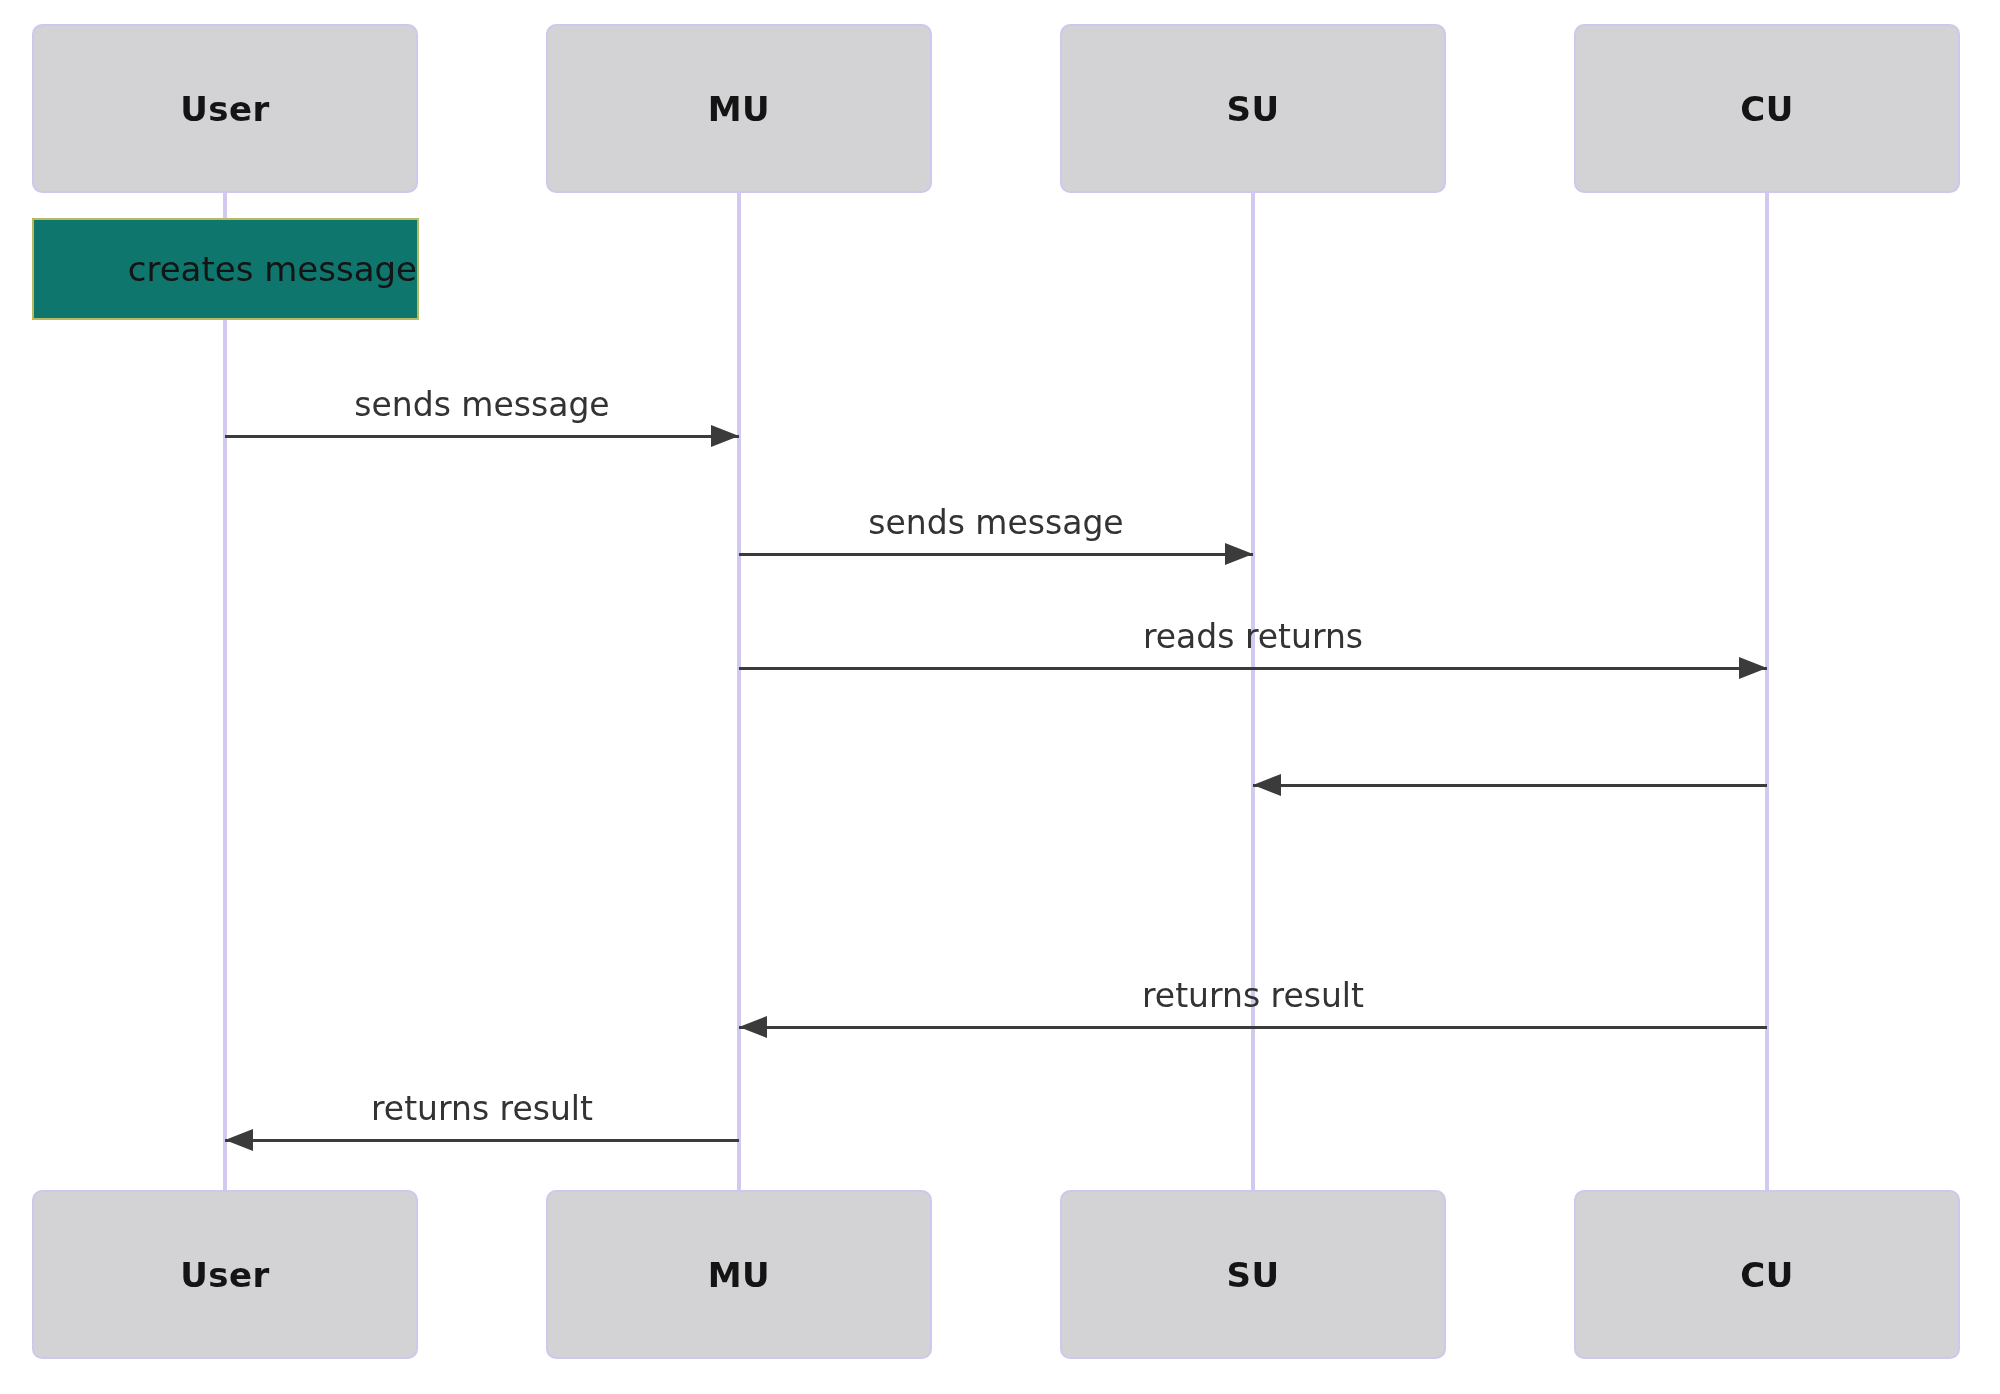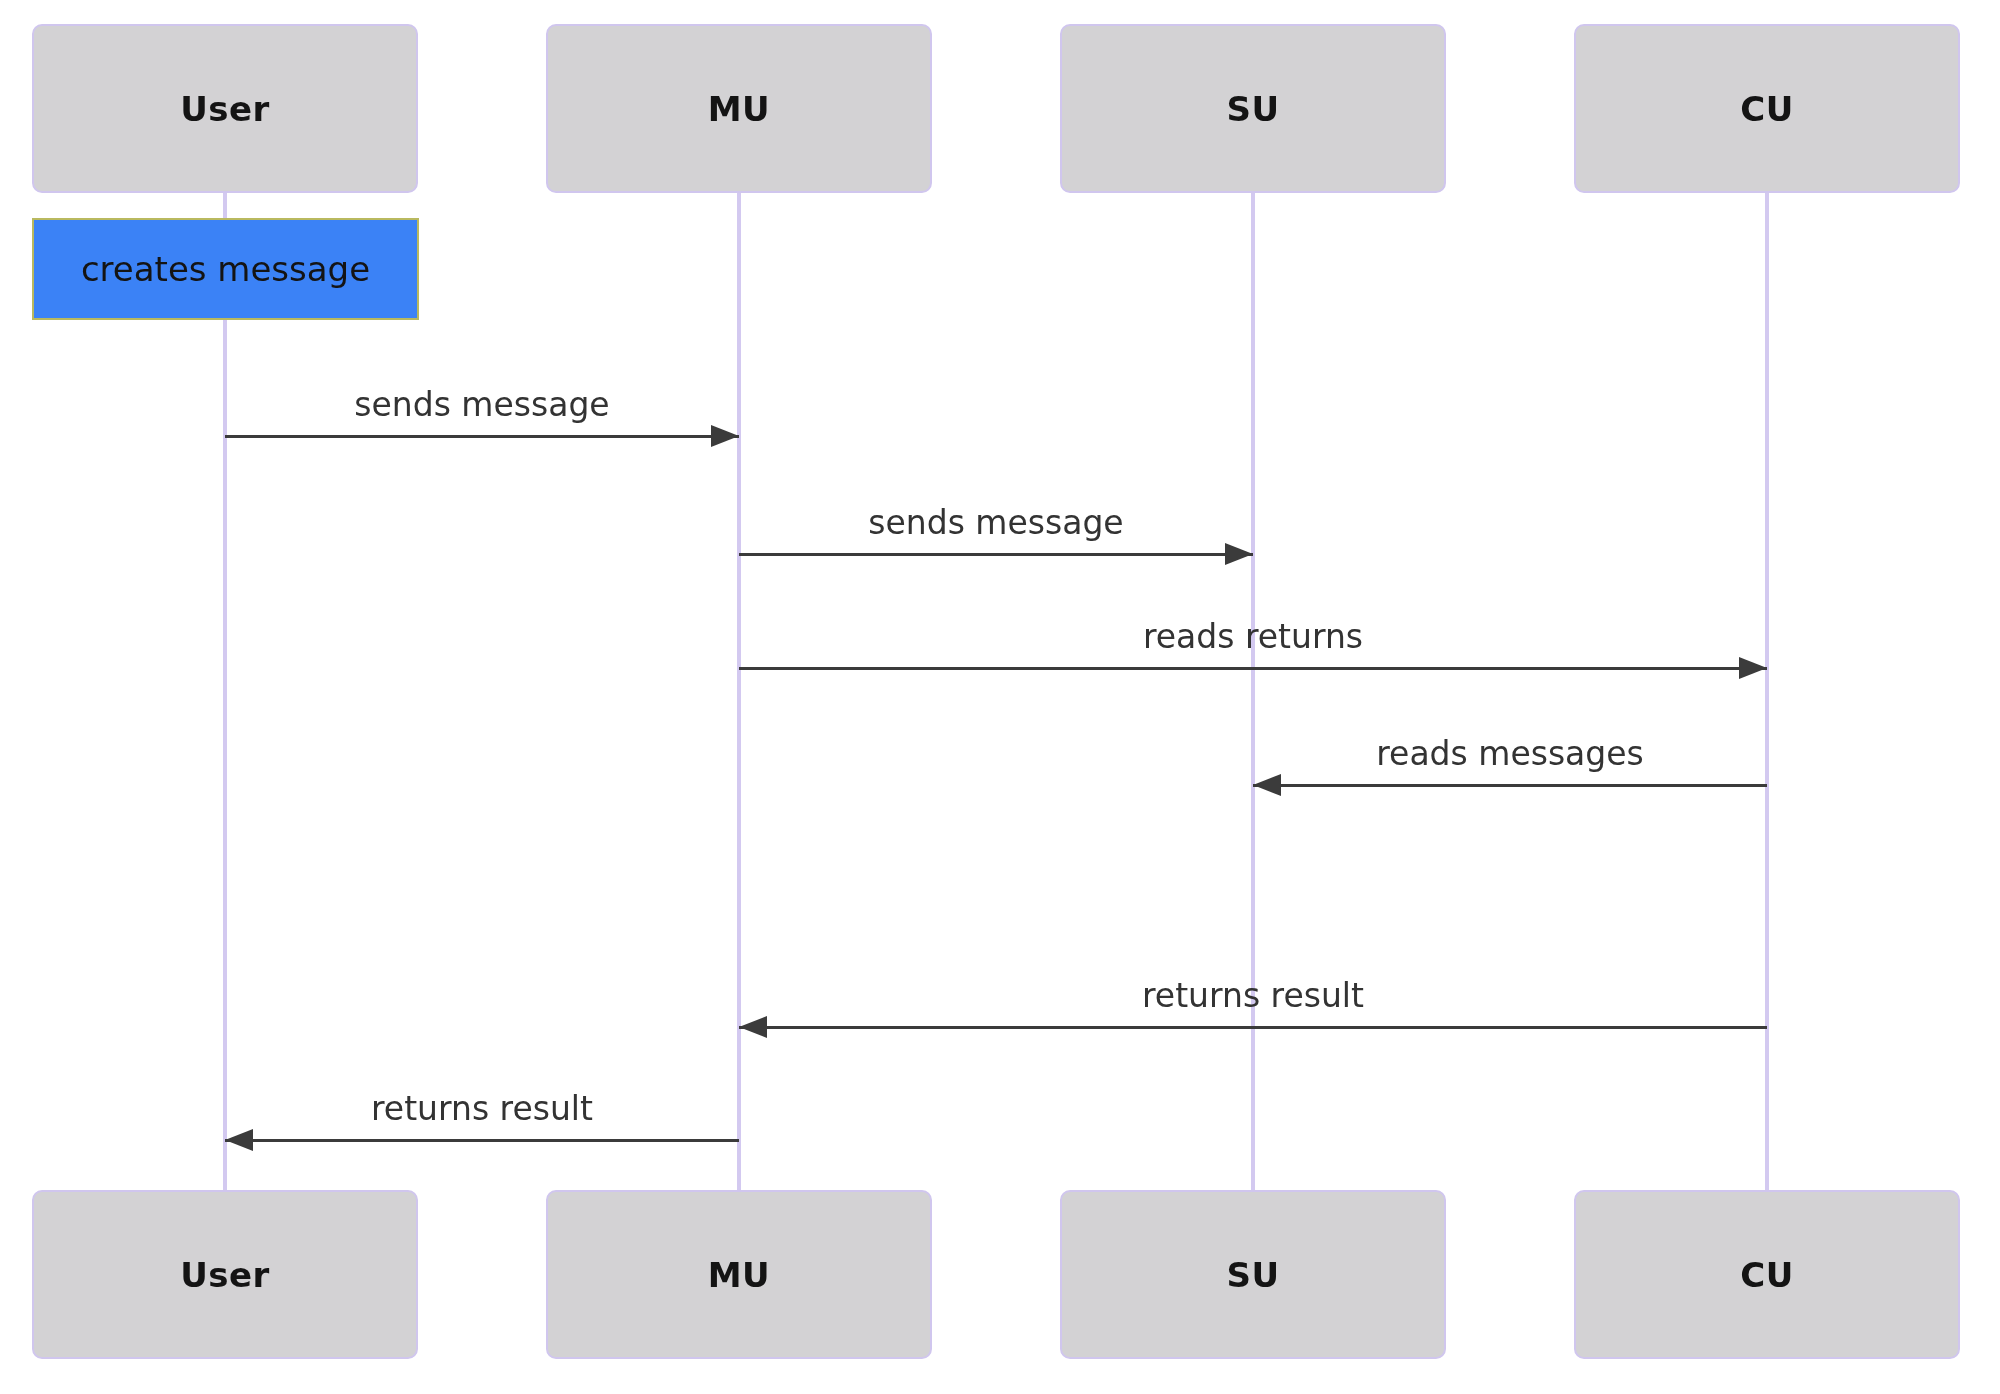--- a/index.html
+++ b/index.html
@@ -34,26 +34,26 @@
     font-size: 34px;
     color: #141414;
     letter-spacing: 0.5px;
     font-weight: bold;
   }
   .actor.top { top: 24px; }
   .actor.bottom { top: 1190px; }
   
   .note {
     position: absolute;
-    background: #3b82f6;
+    background: #0f766e;
     border: 2px solid #b9b95f;
     box-sizing: border-box;
     display: flex;
     align-items: center;
-    justify-content: center;
+    justify-content: flex-end;
     font-size: 34px;
     color: #141414;
   }
   
   .msg-line {
     position: absolute;
     height: 3px;
     background: #3b3b3b;
   }
   .msg-label {
@@ -121,21 +121,20 @@
   <div class="arrowhead right" style="left:711px; top:425px"></div>
 
   <div class="msg-label" style="left:776px; top:503px">sends message</div>
   <div class="msg-line" style="left:739px; top:553px; width:514px"></div>
   <div class="arrowhead right" style="left:1225px; top:543px"></div>
 
   <div class="msg-label" style="left:1033px; top:617px">reads returns</div>
   <div class="msg-line" style="left:739px; top:667px; width:1028px"></div>
   <div class="arrowhead right" style="left:1739px; top:657px"></div>
 
-  <div class="msg-label" style="left:1290px; top:734px">reads messages</div>
   <div class="msg-line" style="left:1253px; top:784px; width:514px"></div>
   <div class="arrowhead left" style="left:1253px; top:774px"></div>
 
   <div class="msg-label" style="left:1033px; top:976px">returns result</div>
   <div class="msg-line" style="left:739px; top:1026px; width:1028px"></div>
   <div class="arrowhead left" style="left:739px; top:1016px"></div>
 
   <div class="msg-label" style="left:262px; top:1089px">returns result</div>
   <div class="msg-line" style="left:225px; top:1139px; width:514px"></div>
   <div class="arrowhead left" style="left:225px; top:1129px"></div>

